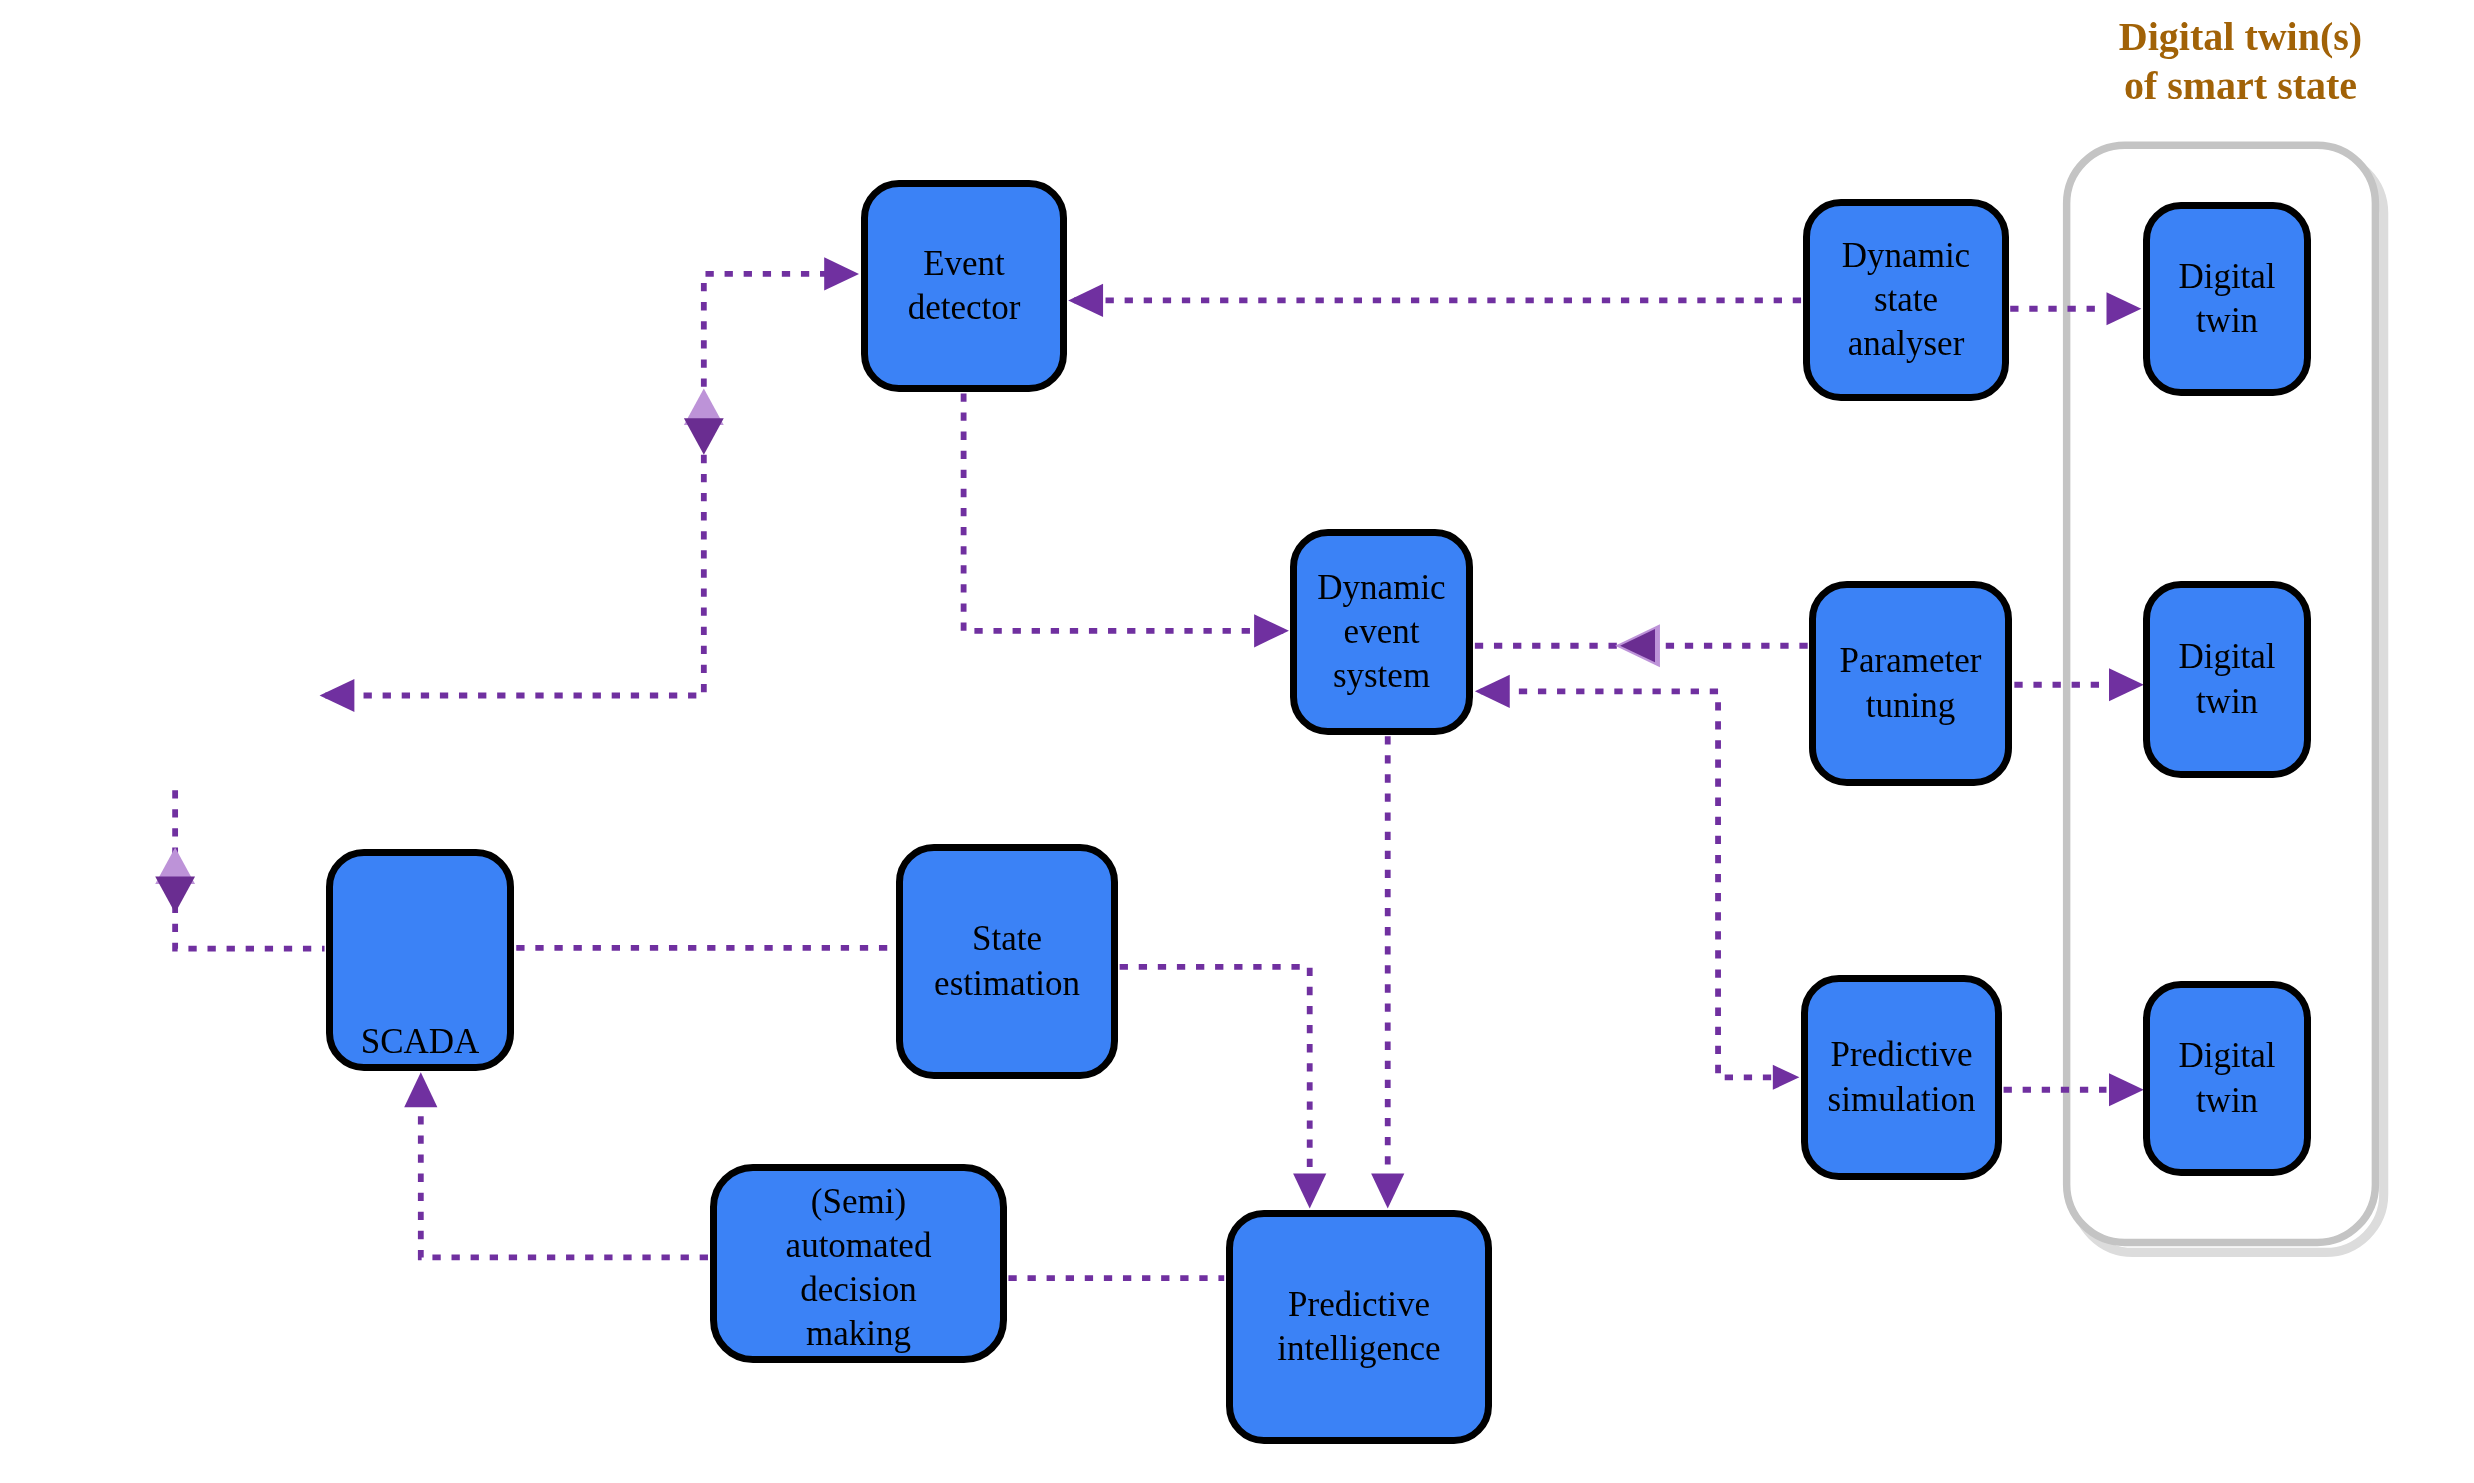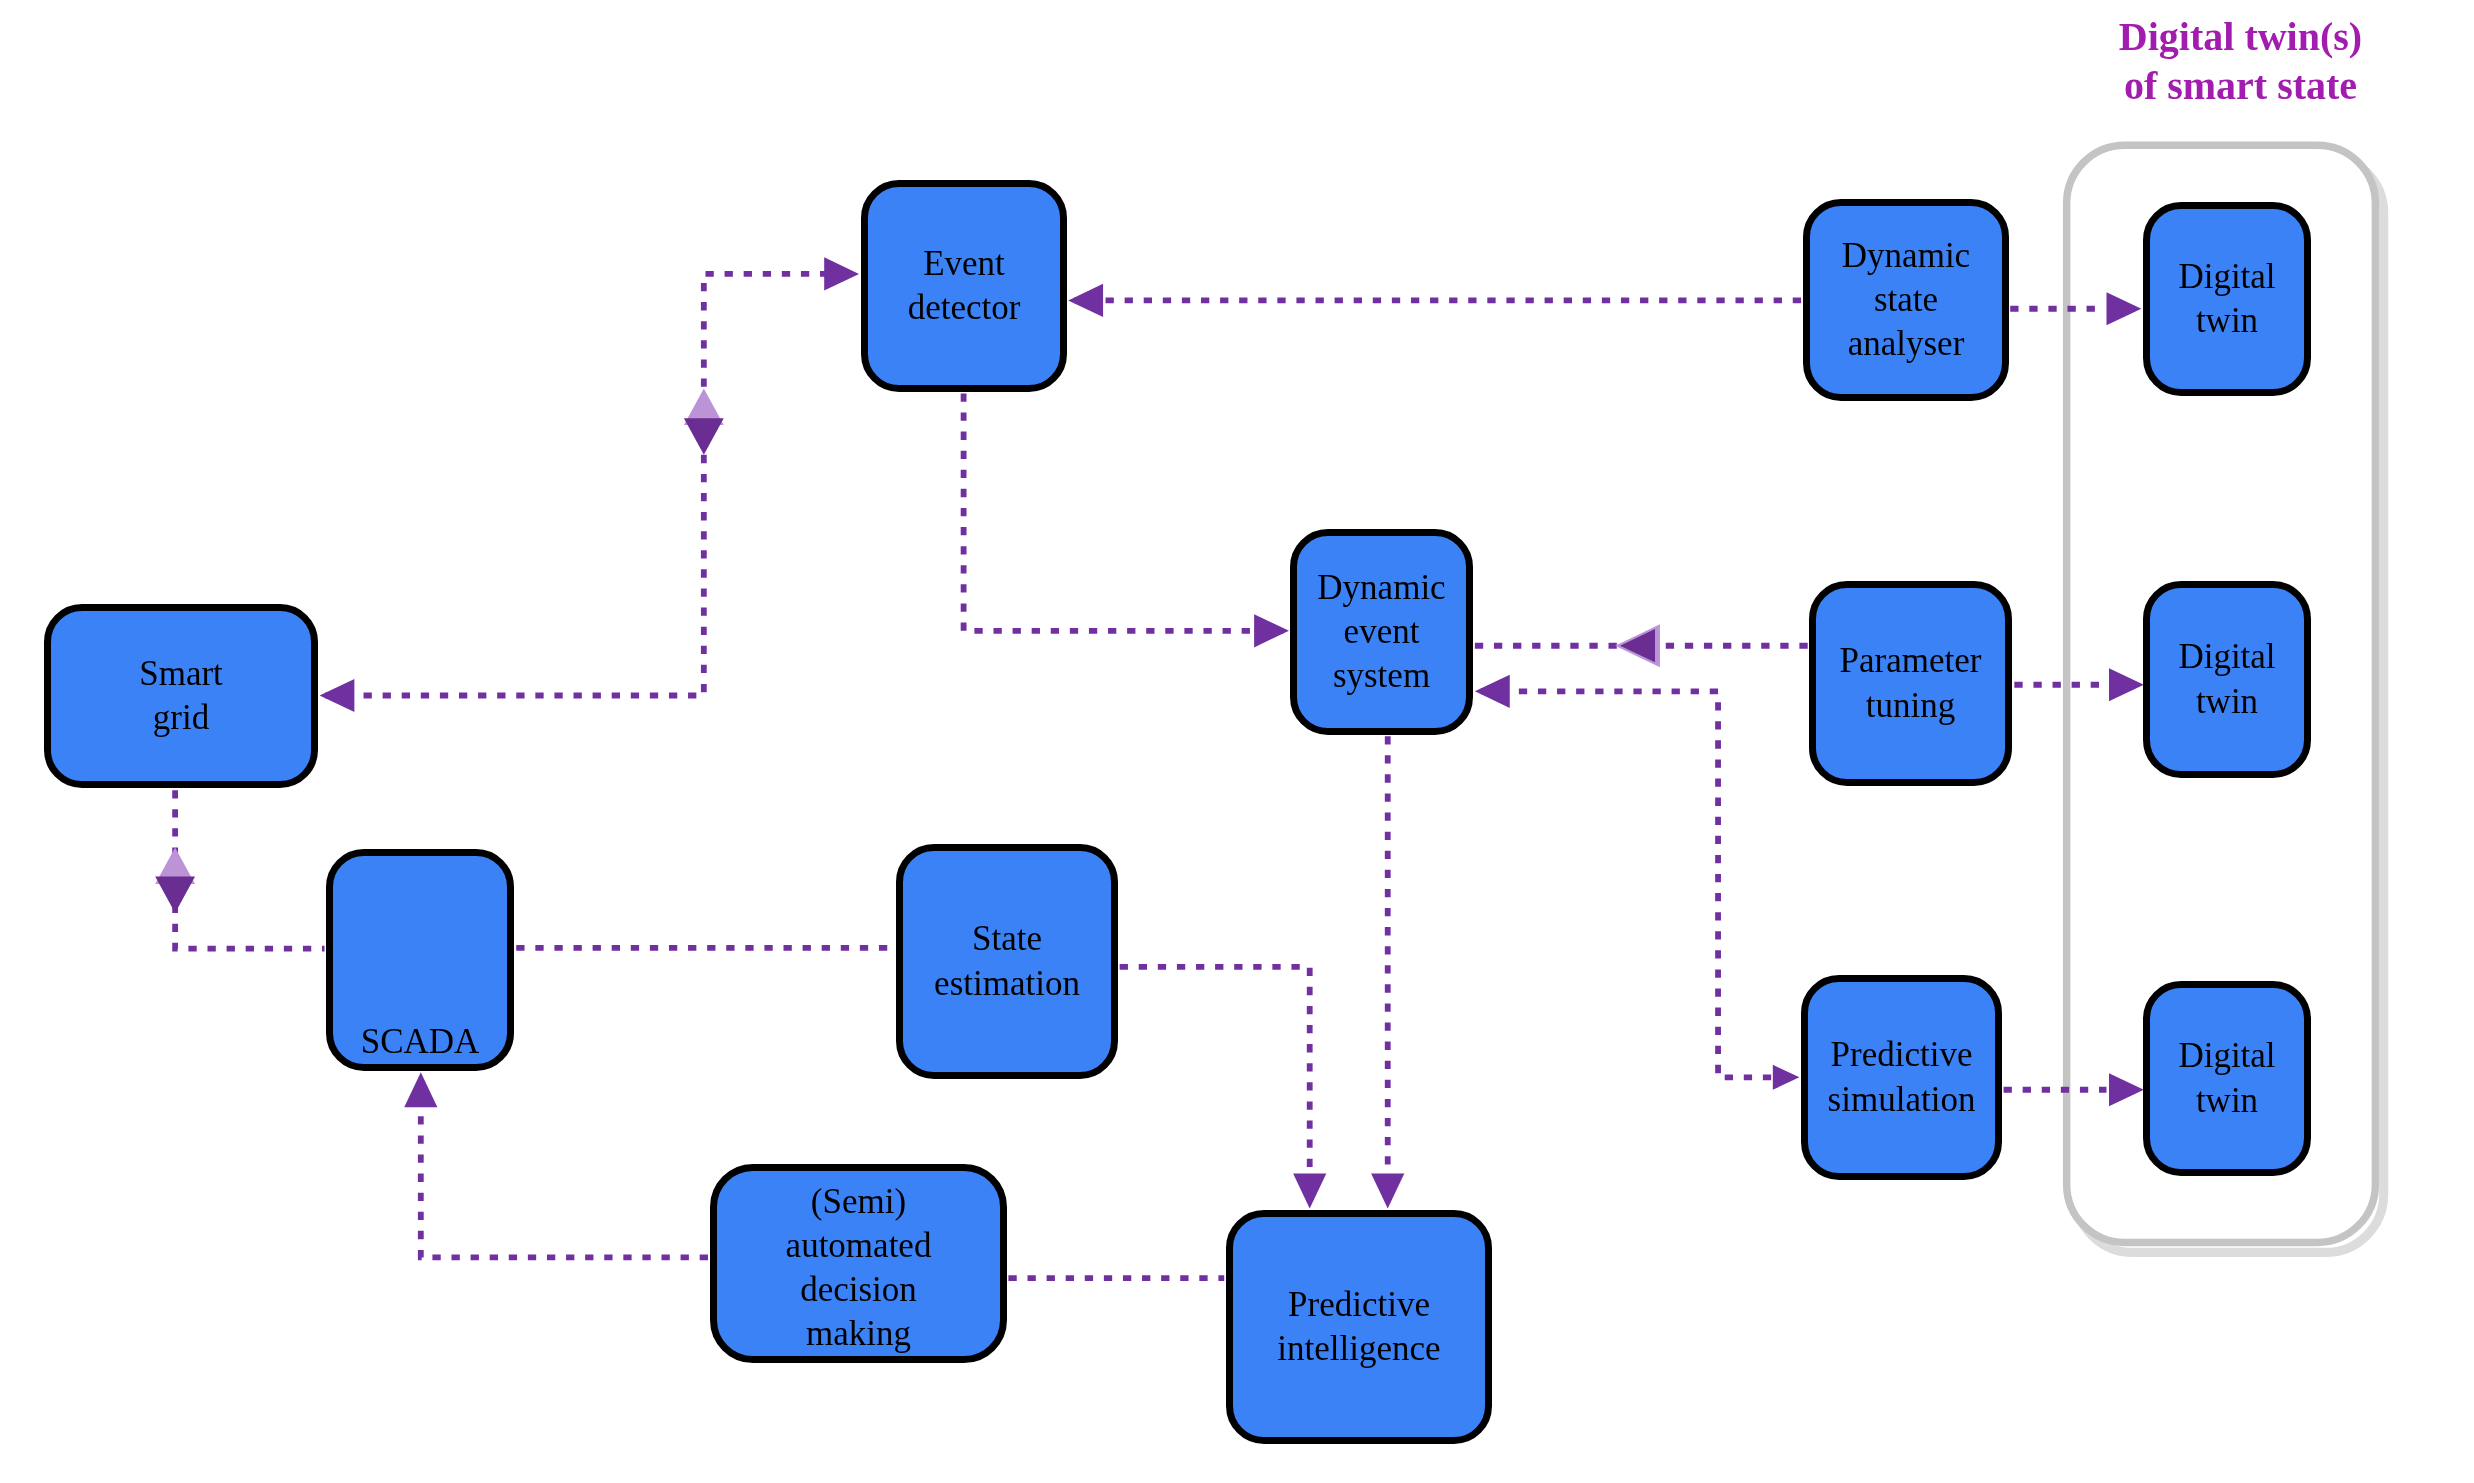--- a/index.html
+++ b/index.html
@@ -4,21 +4,21 @@
 <style>
   html,body{margin:0;padding:0;background:#ffffff;}
   .stage{position:relative;width:2475px;height:1484px;background:#ffffff;overflow:hidden;
          font-family:"Liberation Serif",serif;}
   .edges-layer{position:absolute;left:0;top:0;width:2475px;height:1484px;}
   .node{position:absolute;box-sizing:border-box;border:7.5px solid #000;border-radius:38px;
         background:#3b82f6;display:flex;align-items:center;justify-content:center;
         text-align:center;font-weight:400;font-size:35px;line-height:1.26;color:#000;}
   .node .lbl{white-space:pre-line;}
   .dt-title{position:absolute;left:2058px;top:13.3px;width:365px;text-align:center;
-        font-weight:700;font-size:40px;line-height:1.22;color:#a21caf;}
+        font-weight:700;font-size:40px;line-height:1.22;color:#a16207;}
   .dt-title .lbl{white-space:pre-line;}
 </style>
 </head>
 <body>
 
 <div class="stage">
 
   <svg class="edges-layer" viewBox="0 0 2982 1788" width="2475" height="1484" xmlns="http://www.w3.org/2000/svg">
 
     <g>
@@ -66,24 +66,20 @@
       <polygon fill="#bd93d8" points="1946,778 2000,752 2000,804"></polygon>
       <polygon fill="#6a2d91" points="1952,778 1994,758 1994,798"></polygon>
     </g>
   </svg>
 
   <div class="dt-title">
     <span class="lbl">Digital twin(s)</span><br>
     <span class="lbl">of smart state</span>
   </div>
 
-  <div class="node" style="left:44px;top:604px;width:274px;height:184px;">
-    <span class="lbl">Smart
-grid</span>
-  </div>
 
   <div class="node" style="left:326px;top:849px;width:188px;height:222px;align-items:flex-end;">
     <span class="lbl">SCADA</span>
   </div>
 
   <div class="node" style="left:861px;top:180px;width:206px;height:212px;">
     <span class="lbl">Event
 detector</span>
   </div>
 

